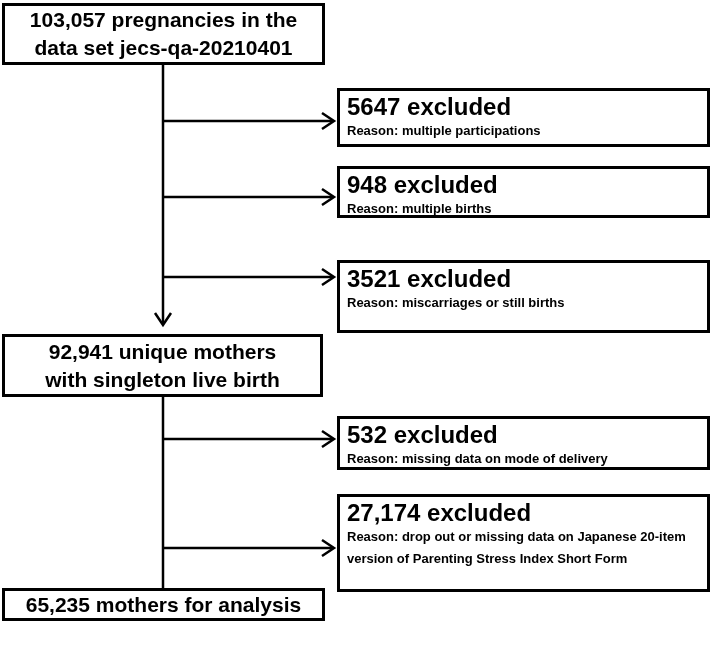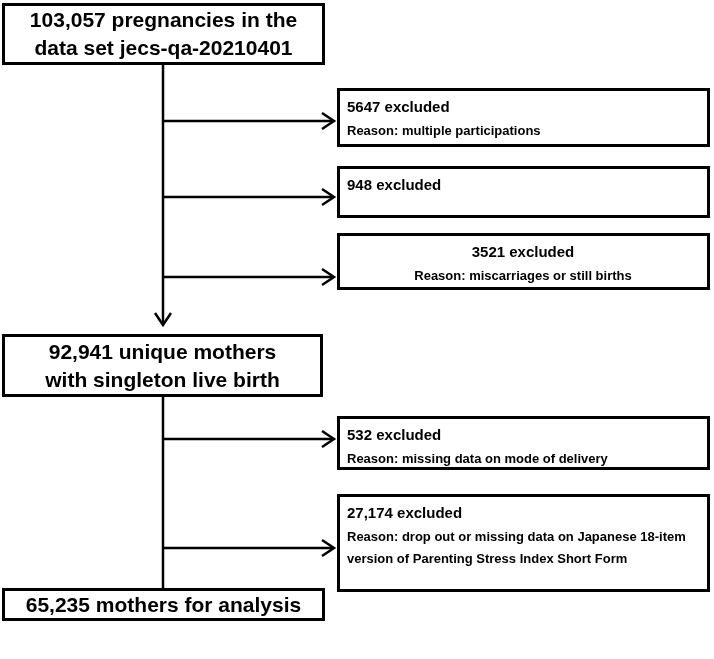--- a/index.html
+++ b/index.html
@@ -28,21 +28,21 @@
     align-items: center;
     text-align: center;
     font-size: 21px;
     line-height: 28px;
   }
   .excl-box {
     padding: 2px 8px 0 7px;
     text-align: left;
   }
   .excl-count {
-    font-size: 15px;
+    font-size: 24px;
     line-height: 27px;
   }
   .excl-reason {
     font-size: 13px;
     line-height: 22px;
   }
   #connector-svg {
     position: absolute;
     top: 0;
     left: 0;
@@ -50,21 +50,21 @@
   }
   #connector-svg path, #connector-svg line {
     stroke: #000000;
     stroke-width: 2.5;
     fill: none;
   }
   
   #box-source    { left: 2px;   top: 3px;   width: 323px; height: 62px; }
   #box-excl-1    { left: 337px; top: 88px;  width: 373px; height: 59px; }
   #box-excl-2    { left: 337px; top: 166px; width: 373px; height: 52px; }
-  #box-excl-3    { left: 337px; top: 233px; width: 373px; height: 57px; text-align: center; }
+  #box-excl-3    { left: 337px; top: 260px; width: 373px; height: 73px; }
   #box-singleton { left: 2px;   top: 327px; width: 321px; height: 63px; margin-top: 7px; }
   #box-excl-4    { left: 337px; top: 416px; width: 373px; height: 54px; }
   #box-excl-5    { left: 337px; top: 494px; width: 373px; height: 98px; }
   #box-analysis  { left: 2px;   top: 588px; width: 323px; height: 33px; }
 </style>
 </head>
 <body>
 
 <div class="canvas">
 
@@ -102,30 +102,31 @@
     <div>65,235 mothers for analysis</div>
   </div>
 
   <div id="box-excl-1" class="flow-box excl-box">
     <div class="excl-count">5647 excluded</div>
     <div class="excl-reason">Reason: multiple participations</div>
   </div>
 
   <div id="box-excl-2" class="flow-box excl-box">
     <div class="excl-count">948 excluded</div>
+    <div class="excl-reason">Reason: multiple births</div>
   </div>
 
   <div id="box-excl-3" class="flow-box excl-box">
     <div class="excl-count">3521 excluded</div>
     <div class="excl-reason">Reason: miscarriages or still births</div>
   </div>
 
   <div id="box-excl-4" class="flow-box excl-box">
     <div class="excl-count">532 excluded</div>
     <div class="excl-reason">Reason: missing data on mode of delivery</div>
   </div>
 
   <div id="box-excl-5" class="flow-box excl-box">
     <div class="excl-count">27,174 excluded</div>
-    <div class="excl-reason">Reason: drop out or missing data on Japanese 18-item version of Parenting Stress Index Short Form</div>
+    <div class="excl-reason">Reason: drop out or missing data on Japanese 20-item version of Parenting Stress Index Short Form</div>
   </div>
 
 </div>
 
 </body></html>

